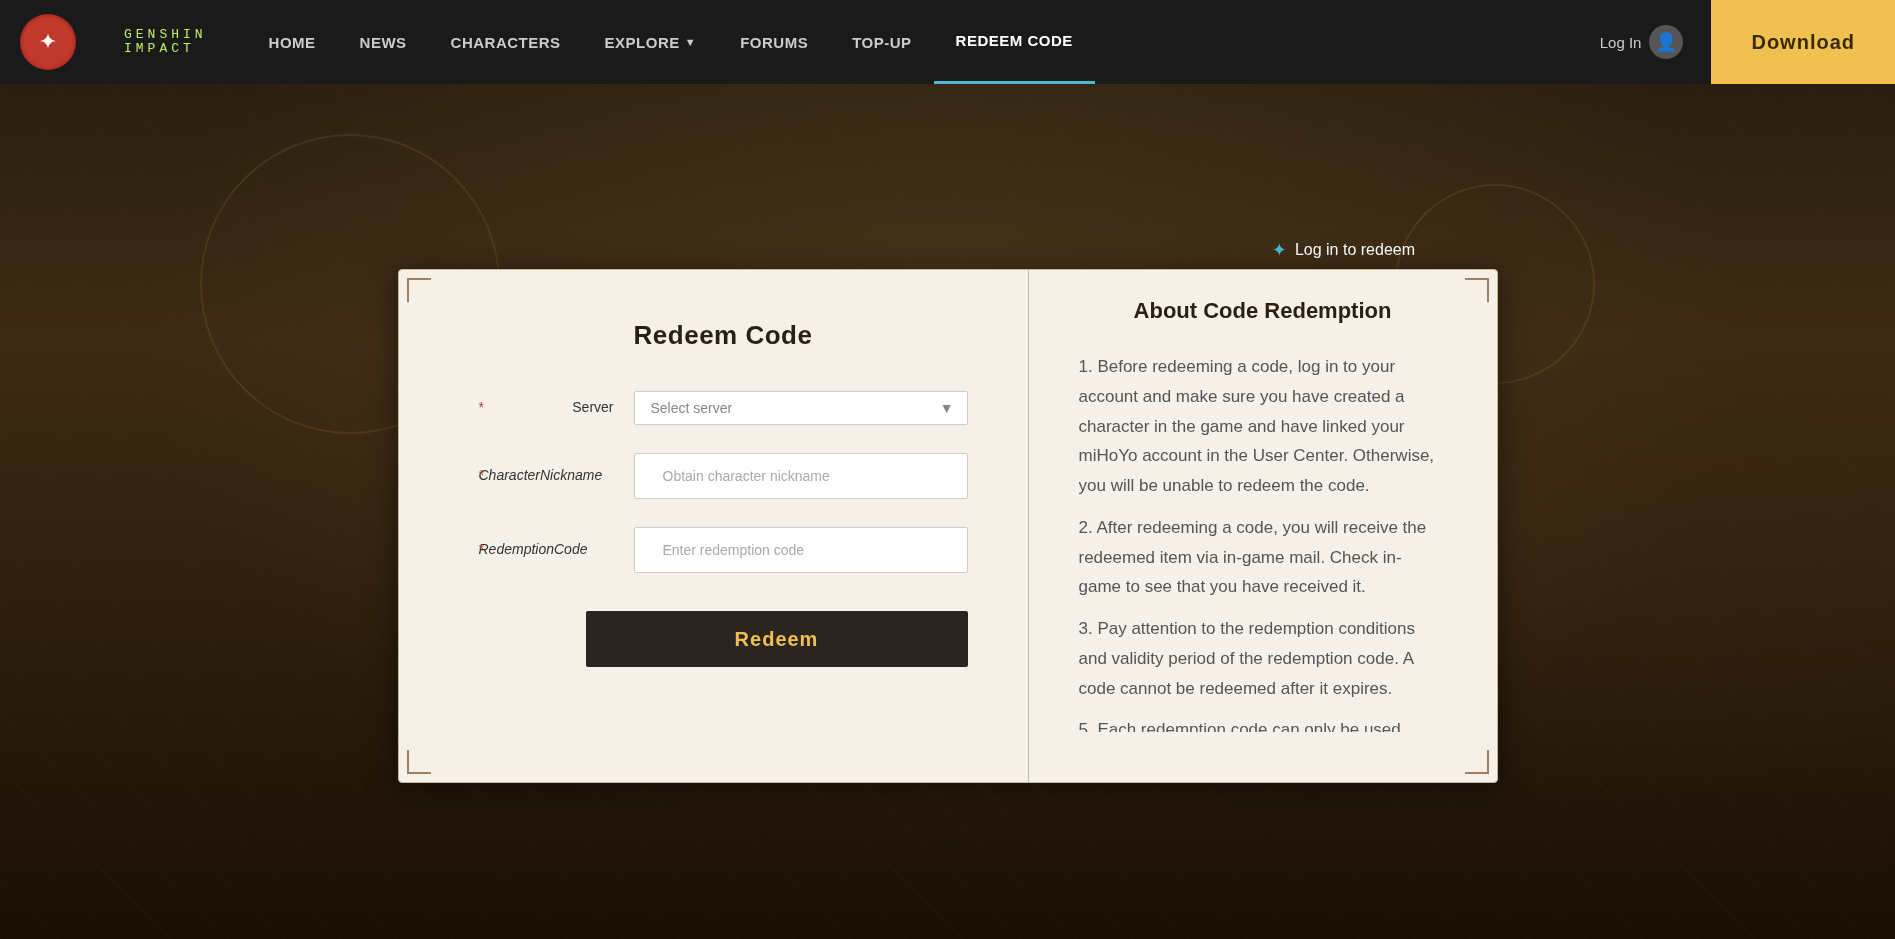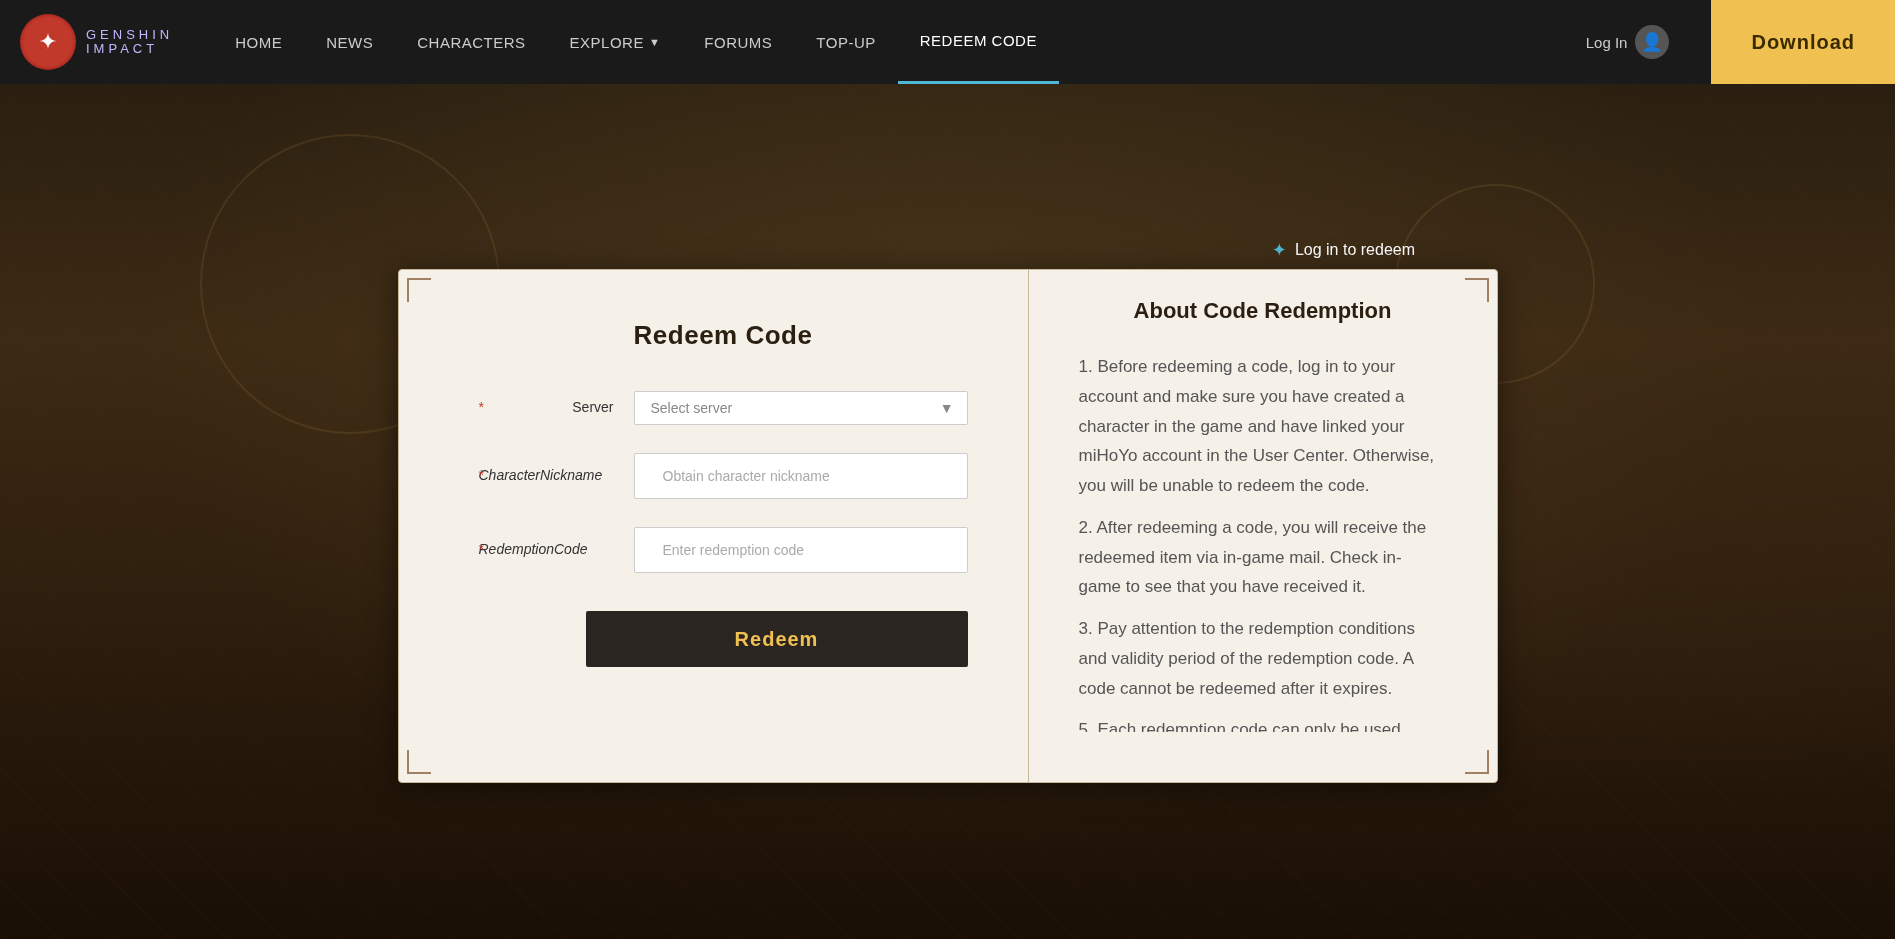--- a/index.html
+++ b/index.html
@@ -13,40 +13,40 @@
     .nav-logo {
       display: flex; align-items: center; padding: 0 20px; gap: 10px;
     }
     .nav-logo-icon {
       width: 56px; height: 56px; border-radius: 50%;
       background: radial-gradient(circle, #c0392b 60%, #7b0000 100%);
       display: flex; align-items: center; justify-content: center;
       font-size: 22px; color: white;
     }
     .nav-logo-text {
-      color: #c4b5fd; font-size: 28px; font-weight: bold;
-      font-family: Liberation Sans, sans-serif; letter-spacing: 2px;
-      text-transform: uppercase; line-height: 1.1;
+      color: #bef264; font-size: 28px; font-weight: bold;
+      font-family: Liberation Mono, monospace; letter-spacing: 2px;
+      text-transform: uppercase; line-height: 1.1; margin-left: 38px;
     }
     .nav-logo-text span { display: block; font-size: 13px; letter-spacing: 4px; font-weight: normal; }
     .nav-links {
       display: flex; align-items: center; gap: 0; flex: 1; padding-left: 20px;
     }
     .nav-link {
       color: #ccc; text-decoration: none; font-size: 15px; padding: 0 22px;
       height: 84px; display: flex; align-items: center; cursor: pointer;
-      letter-spacing: 0.5px; font-weight: 400; transition: color 0.2s;
+      letter-spacing: 0.5px; font-weight: 700; transition: color 0.2s;
       position: relative; white-space: nowrap;
     }
     .nav-link.active {
       color: #fff; border-bottom: 3px solid #4eb8d5;
     }
     .nav-link .chevron { margin-left: 5px; font-size: 11px; }
     .nav-right {
-      display: flex; align-items: center; gap: 26px; padding-right: 0;
+      display: flex; align-items: center; gap: 12px; padding-right: 0;
     }
     .nav-login {
       color: #ccc; font-size: 15px; cursor: pointer; padding: 0 16px;
       display: flex; align-items: center; gap: 8px;
     }
     .nav-login-icon {
       width: 34px; height: 34px; border-radius: 50%; background: #555;
       display: flex; align-items: center; justify-content: center;
       font-size: 18px; color: #ccc;
     }

